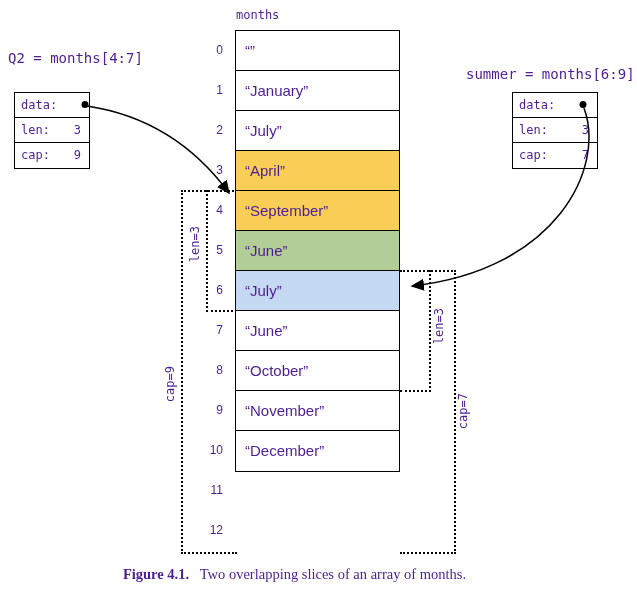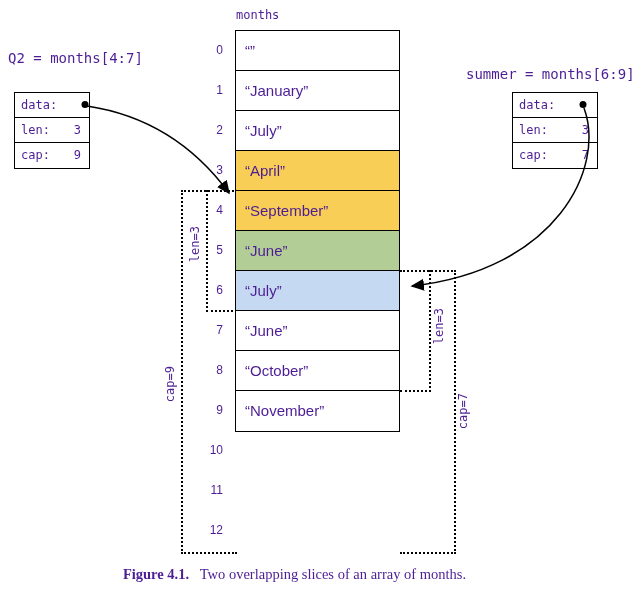--- a/index.html
+++ b/index.html
@@ -120,20 +120,23 @@
       </div>
       <div class="cell">
         <span>“June”</span>
       </div>
       <div class="cell">
         <span>“October”</span>
       </div>
       <div class="cell">
         <span>“November”</span>
       </div>
+      <div class="cell">
+        <span>“December”</span>
+      </div>
     </div>
 
   <div class="slice-title q2-title mono">Q2 = months[4:7]</div>
   <div class="slice-box q2-box">
     <div class="srow">
       <span>data:</span>
       <span></span>
     </div>
     <div class="srow">
       <span>len:</span>

